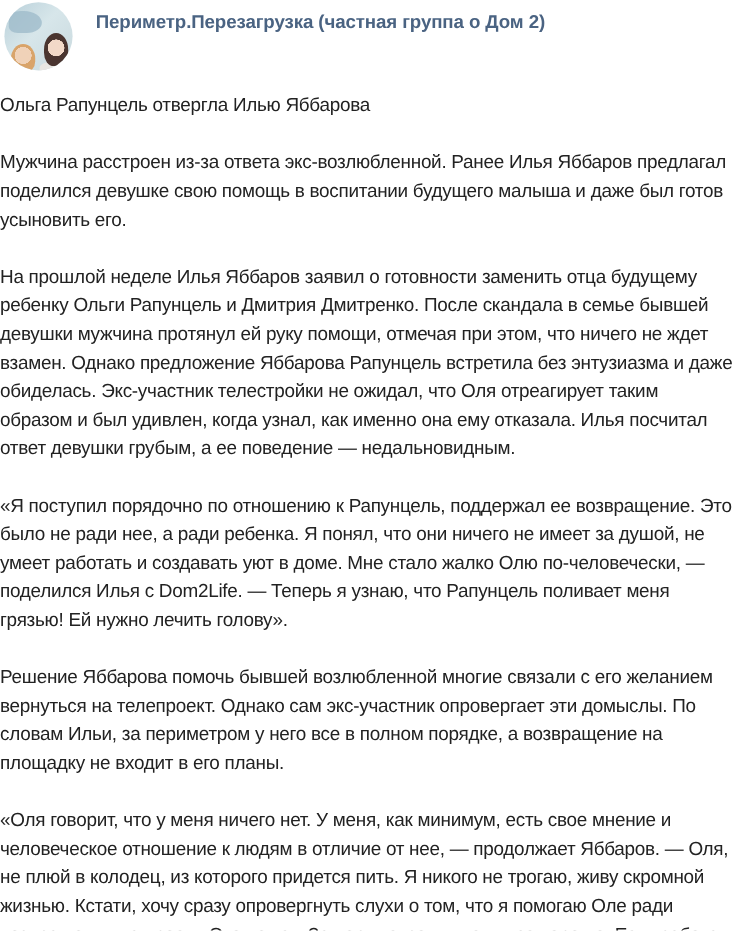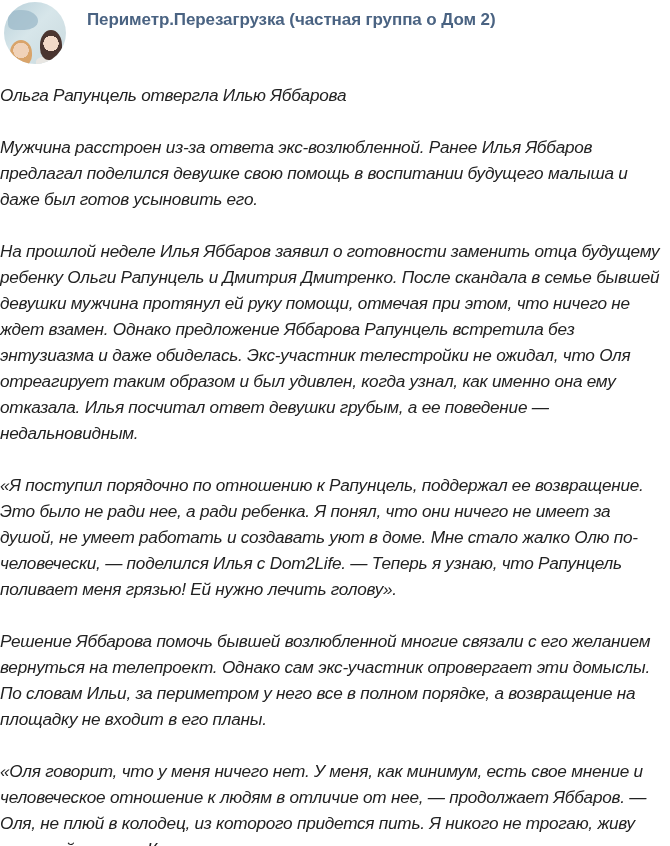--- a/index.html
+++ b/index.html
@@ -7,21 +7,21 @@
       font-family: "Liberation Sans", sans-serif; color: #222222; }
     .header { position: absolute; left: 0; top: 0; width: 670px; height: 70px; }
     .avatar { position: absolute; left: 4px; top: 2px; width: 62px; height: 62px; border-radius: 50%;
       overflow: hidden; background: linear-gradient(135deg, #b7cfd9 0%, #d7e6ea 45%, #c9d9de 100%); }
     .avatar .map { position: absolute; left: 4px; top: 8px; width: 30px; height: 20px; background: #9fbccb; border-radius: 40% 60% 50% 30%; opacity: .8; }
     .avatar .face1 { position: absolute; left: 6px; top: 38px; width: 22px; height: 26px; border-radius: 50% 50% 40% 40%; background: radial-gradient(circle at 50% 40%, #f0d2b8 0 40%, #d9a46a 41% 100%); }
     .avatar .face2 { position: absolute; left: 36px; top: 28px; width: 22px; height: 30px; border-radius: 50% 50% 40% 40%; background: radial-gradient(circle at 50% 45%, #f2d9c8 0 38%, #4a3530 39% 100%); }
     .avatar .body2 { position: absolute; left: 32px; top: 54px; width: 30px; height: 14px; background: #e8e6e2; border-radius: 40% 40% 0 0; }
     .group-name { position: absolute; left: 87px; top: 10px; font-size: 17px; font-weight: bold; color: #4a6382; letter-spacing: -0.1px; white-space: nowrap; }
     .content { position: absolute; left: 0; top: 82px; width: 666px; font-size: 17.2px; line-height: 26px; letter-spacing: -0.25px; }
-    .content p { margin: 0 0 26px 0; font-style: italic; }
+    .content p { margin: 0 0 26px 0; }
     .content .title { margin-bottom: 26px; }
   </style>
 </head>
 <body>
 
 <div class="header">
   <div class="avatar">
     <div class="map"></div>
     <div class="face1"></div>
     <div class="body2"></div>

